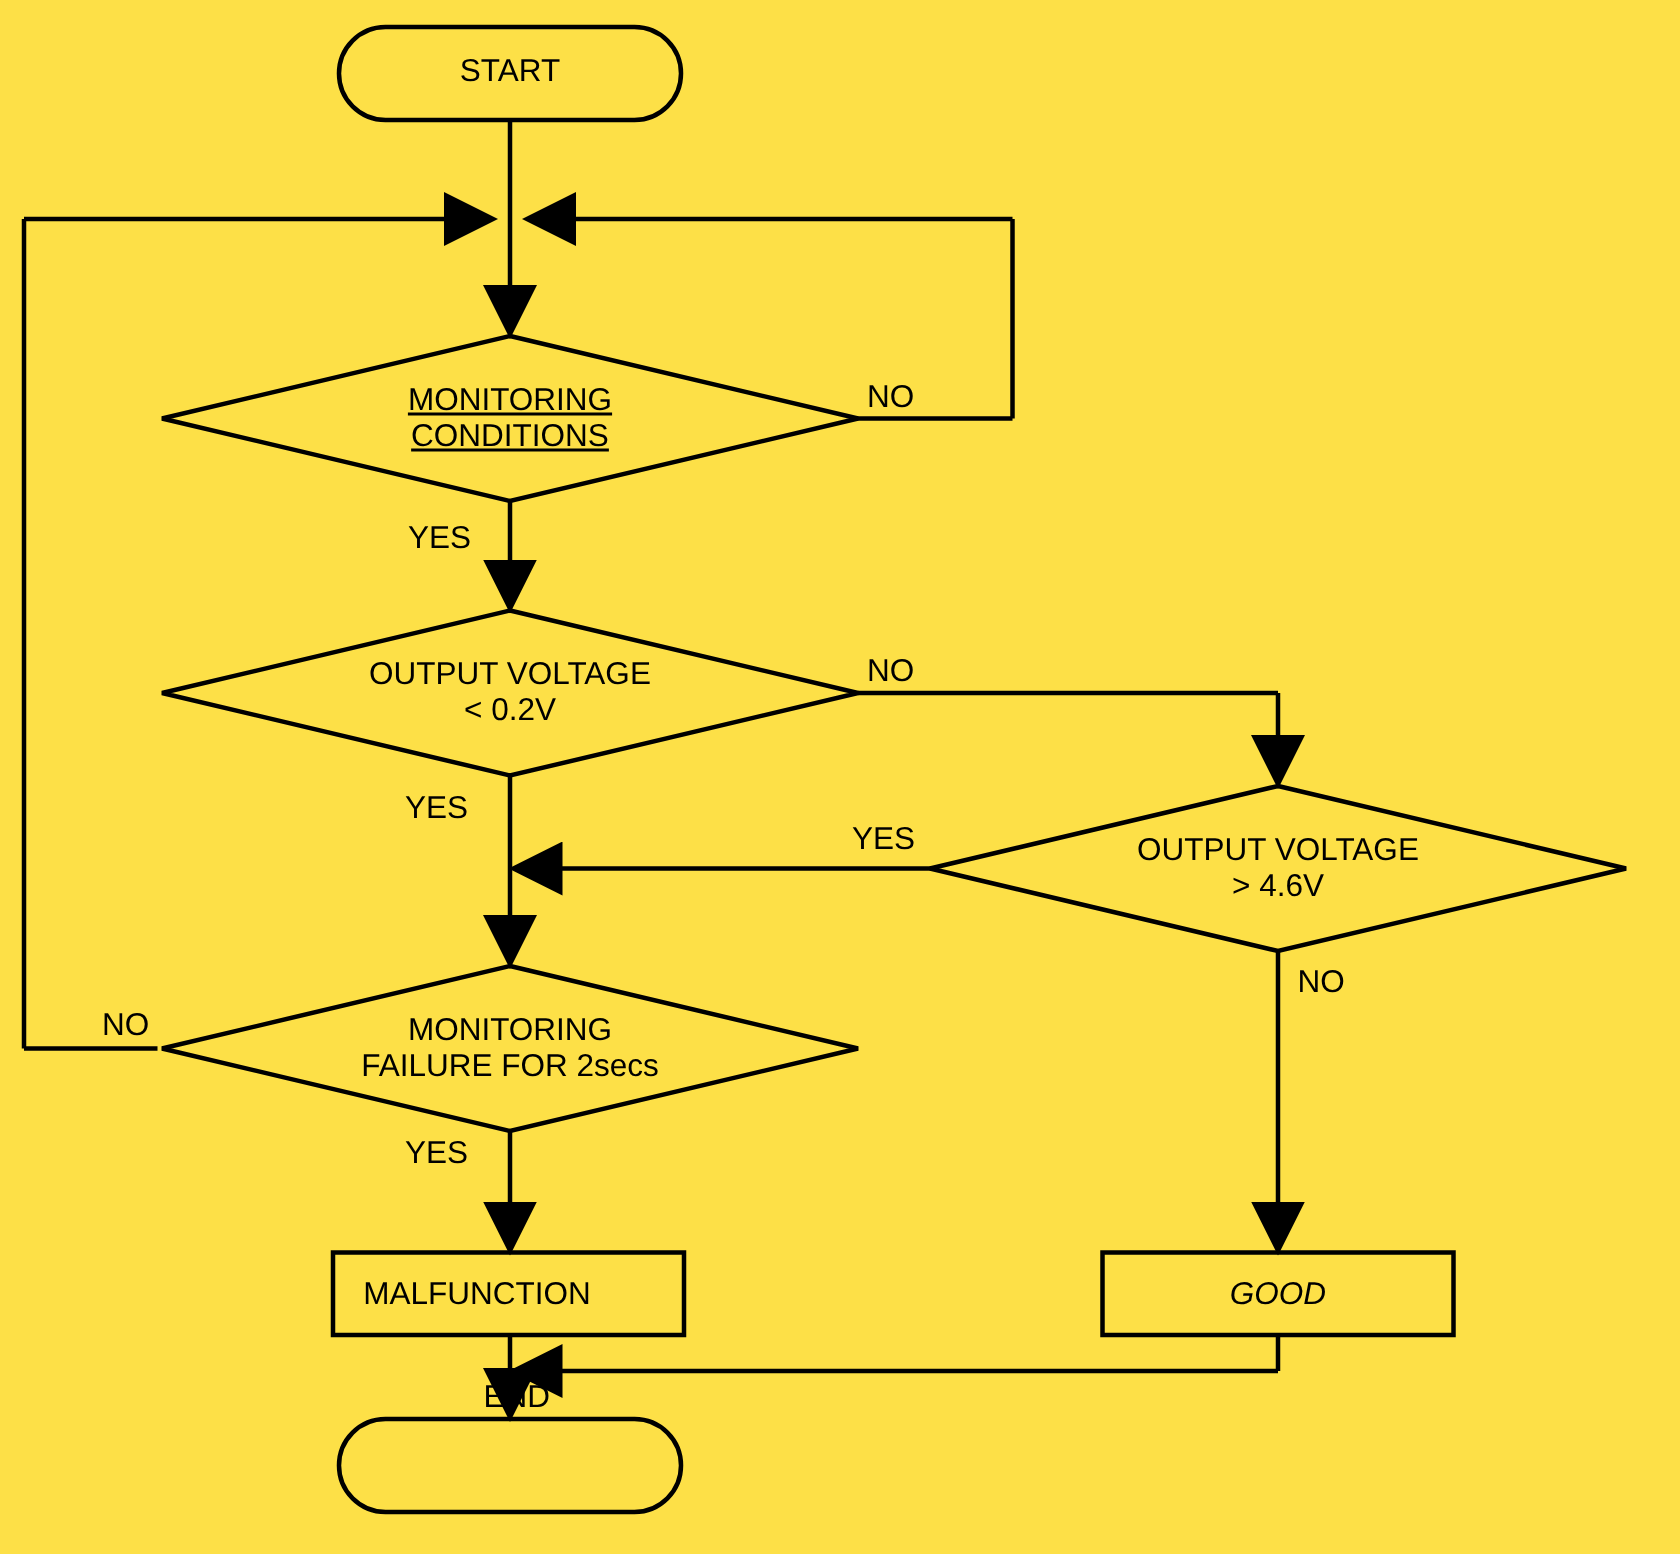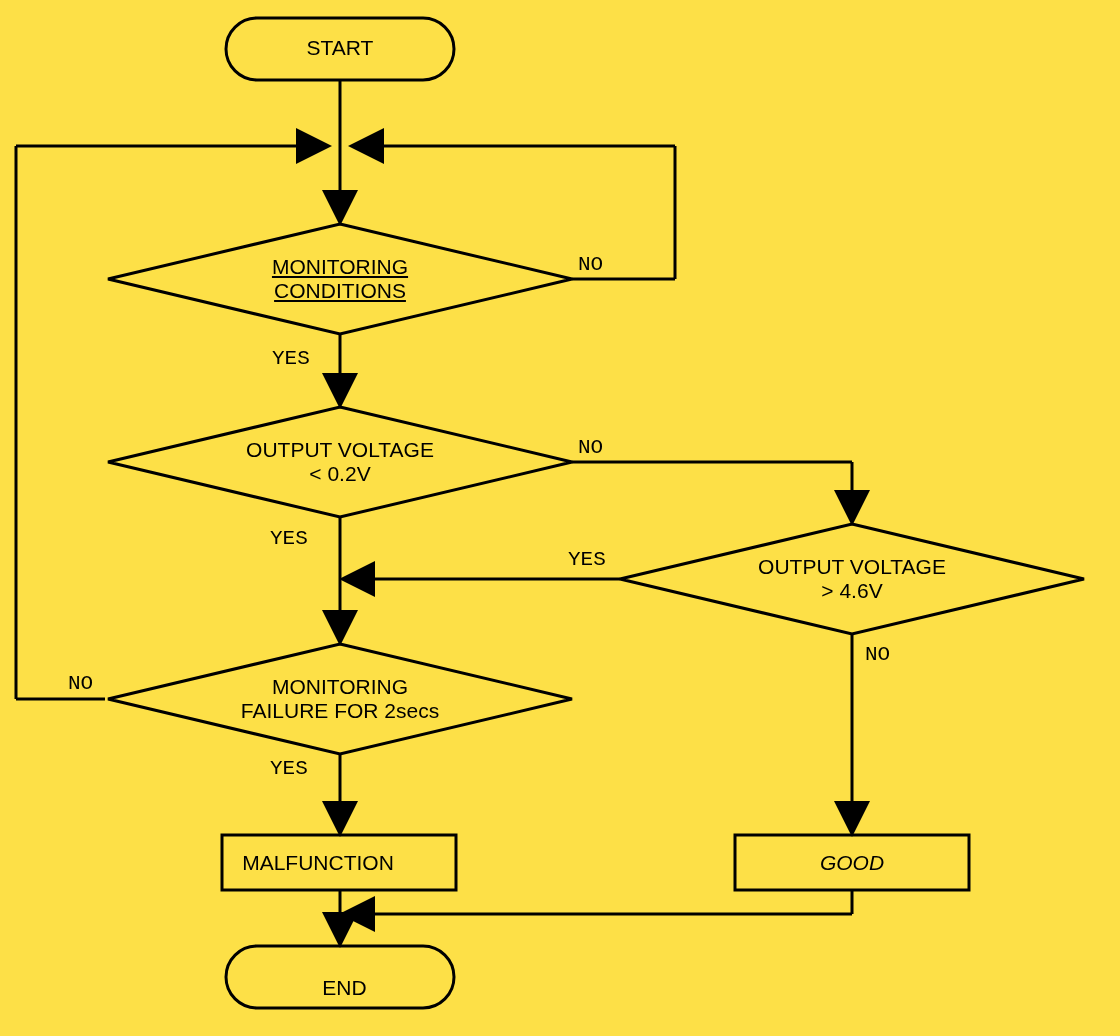--- a/index.html
+++ b/index.html
@@ -28,21 +28,21 @@
     color: #000000;
     font-family: "Liberation Sans", sans-serif;
     font-size: 21px;
     line-height: 24px;
     white-space: pre-line;
     pointer-events: none;
   }
   .edge-label {
     position: absolute;
     color: #000000;
-    font-family: Liberation Mono, monospace;
+    font-family: Liberation Sans, sans-serif;
     font-size: 21px;
     line-height: 22px;
     white-space: nowrap;
   }
 </style>
 </head>
 <body>
 
 <div id="canvas">
 
@@ -117,21 +117,21 @@
   <div class="node-text" style="left:692px; top:555px; width:320px;">OUTPUT VOLTAGE
 &gt; 4.6V</div>
 
   <div class="node-text" style="left:170px; top:675px; width:340px;">MONITORING
 FAILURE FOR 2secs</div>
 
   <div class="node-text" style="left:222px; top:851px; width:192px;">MALFUNCTION</div>
 
   <div class="node-text" style="left:735px; top:851px; width:234px;font-style:italic;">GOOD</div>
 
-  <div class="node-text" style="left:226px; top:976px; width:237px;">END</div>
+  <div class="node-text" style="left:226px; top:920px; width:237px;">END</div>
 
   <div class="edge-label" style="left:578px; top:254px;">NO</div>
 
   <div class="edge-label" style="left:272px; top:348px;">YES</div>
 
   <div class="edge-label" style="left:578px; top:437px;">NO</div>
 
   <div class="edge-label" style="left:270px; top:528px;">YES</div>
 
   <div class="edge-label" style="left:568px; top:549px;">YES</div>

